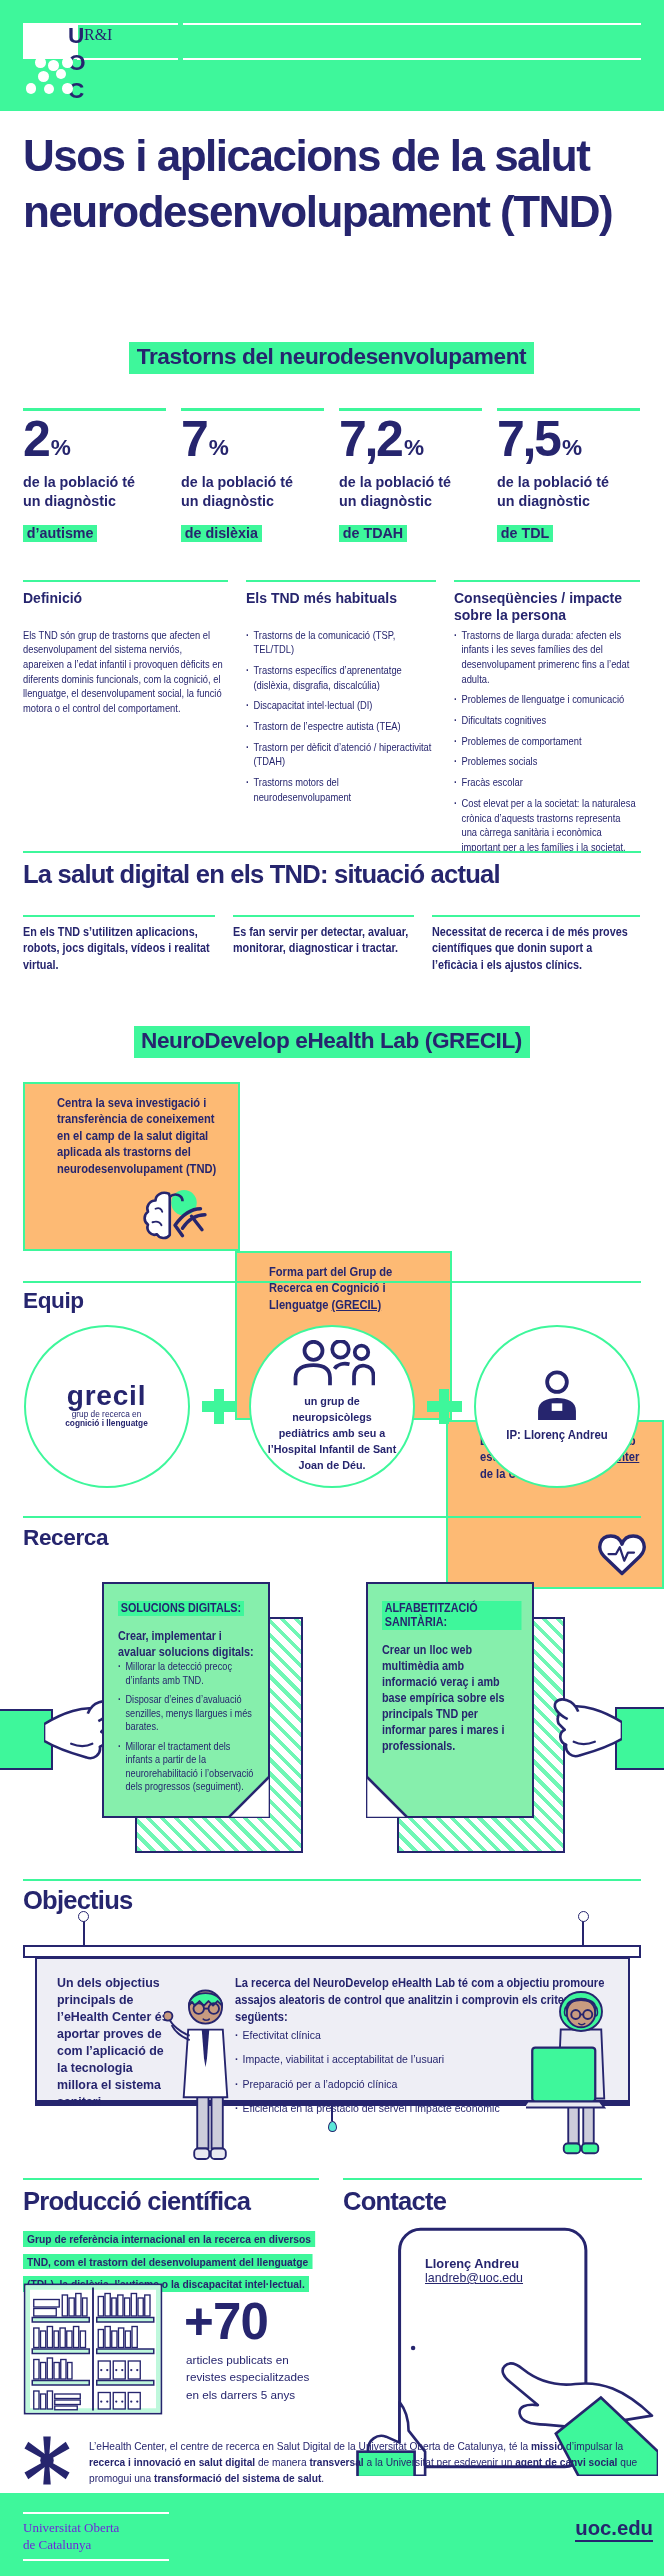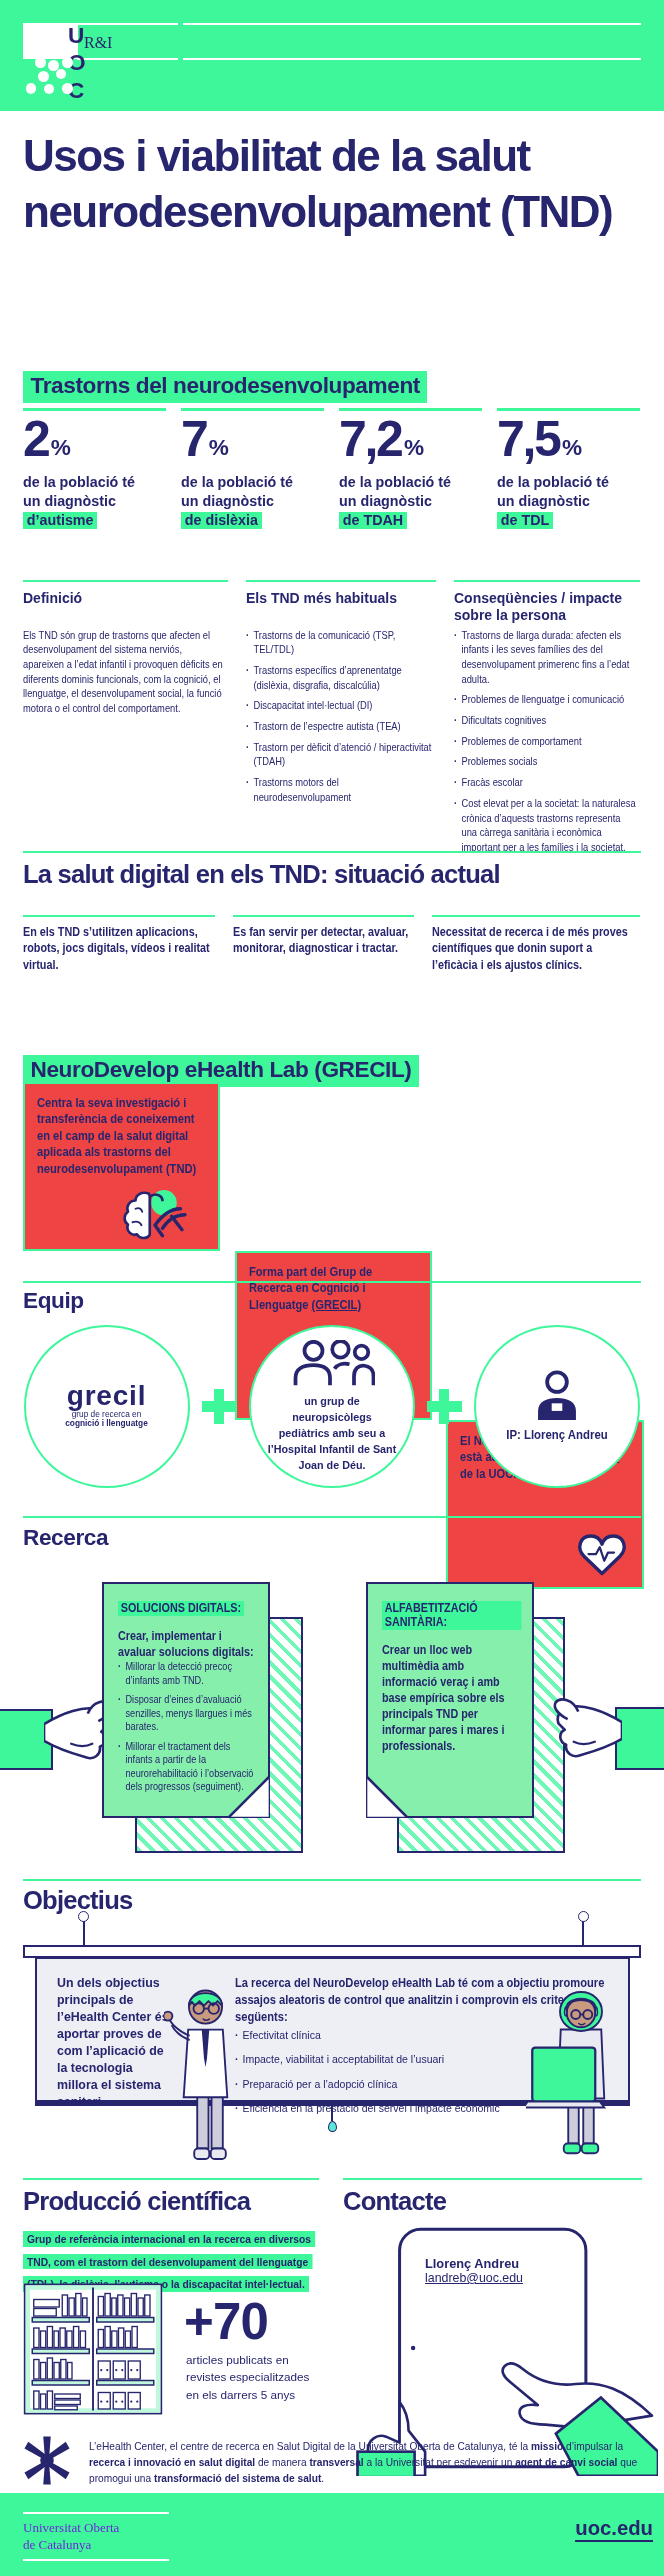--- a/index.html
+++ b/index.html
@@ -9,49 +9,49 @@
   .b{font-weight:bold;}
   .cx90{transform:scaleX(.9);transform-origin:left top;}
   .hl{background:#3EF79B;padding:0.8px 4.5px 1.5px 4.5px;-webkit-box-decoration-break:clone;box-decoration-break:clone;}
   
   .header{left:0;top:0;width:664px;height:111px;background:#3EF79B;}
   .logo-box{left:22.6px;top:22.6px;width:55px;height:36px;background:#fff;overflow:visible;}
   .logo-word{font-weight:bold;font-size:22.6px;letter-spacing:-0.8px;color:#26256E;padding-left:5.3px;line-height:22.6px;margin-left:40px;}
   .logo-word span{display:inline-block;}
   .hline{height:2.3px;background:#fff;}
   .dot{border-radius:50%;background:#fff;position:absolute;}
-  .rni{font-family:"Liberation Serif",serif;font-size:16px;color:#26256E;margin-top:8px;}
+  .rni{font-family:"Liberation Serif",serif;font-size:16px;color:#26256E;}
   
   .title-line{font-size:44px;line-height:56px;font-weight:bold;letter-spacing:-1.5px;color:#26256E;}
   
-  .h-green-wrap{text-align:left;margin-top:29px;}
+  .h-green-wrap{text-align:center;}
   .h-green{display:inline-block;background:#3EF79B;color:#26256E;font-weight:bold;font-size:22.6px;letter-spacing:-0.4px;padding:2.3px 7.5px 3.8px 7.5px;}
   .h2{font-size:25.6px;font-weight:bold;letter-spacing:-0.8px;color:#26256E;}
   .h2s{font-size:22.6px;font-weight:bold;letter-spacing:-0.4px;color:#26256E;}
   .divider{height:2.3px;background:#3EF79B;}
   
   .stats{display:flex;gap:15px;}
   .stat{width:143px;border-top:3.8px solid #3EF79B;padding-top:6px;}
   .stat-num{display:flex;align-items:flex-end;}
   .stat-val{font-size:50px;line-height:45px;font-weight:bold;letter-spacing:-2.3px;}
   .stat-pct{font-size:22.6px;font-weight:bold;margin:0 0 1.5px 2.3px;}
   .stat-cap{margin-top:10.5px;font-size:14.3px;line-height:19px;font-weight:bold;}
-  .stat-hl{display:inline-block;background:#3EF79B;padding:0 3.8px 1.5px 3.8px;font-size:14.3px;font-weight:bold;margin-top:1px;}
+  .stat-hl{display:inline-block;background:#3EF79B;padding:0 3.8px 1.5px 3.8px;font-size:14.3px;font-weight:bold;margin-top:14px;}
   
   .icol{border-top:2.3px solid #3EF79B;}
   .ititle{font-size:14px;font-weight:bold;line-height:17.3px;margin-top:7.5px;height:39px;}
   .ibody{font-size:10.4px;line-height:14.7px;}
   ul.blt{list-style:none;margin:0;padding:0;}
   ul.blt li{position:relative;padding-left:8.3px;margin-bottom:6px;}
   ul.blt li::before{content:"·";font-weight:bold;position:absolute;left:0;top:0;}
   
   .bcol{border-top:2.3px solid #3EF79B;padding-top:6.8px;}
   .bcol-text{font-size:12px;line-height:16.5px;font-weight:bold;}
   
-  .lbox{border:2.3px solid #3EF79B;background:#ef4444;position:relative;}
+  .lbox{border:2.3px solid #3EF79B;background:#fdba74;position:relative;padding-left:20px;}
   .lbox-text{font-size:12.4px;line-height:16.5px;font-weight:bold;margin:10.5px 0 0 12px;}
   .u{text-decoration:underline;}
   .grecil-word{font-weight:bold;font-size:25px;letter-spacing:0.8px;color:#26256E;line-height:22.6px;}
   .grecil-s1{font-size:7.5px;line-height:9px;color:#26256E;margin-top:3px;}
   .grecil-s2{font-size:7.5px;line-height:9px;font-weight:bold;color:#26256E;}
   
   .circle{width:162px;height:159px;border:2.3px solid #3EF79B;border-radius:50%;background:#fff;display:flex;flex-direction:column;align-items:center;justify-content:center;text-align:center;}
   .plus{position:relative;width:35px;height:35px;flex:0 0 auto;margin:0 12px;}
   .plus::before{content:"";position:absolute;left:0;top:12px;width:35px;height:10.5px;background:#3EF79B;}
   .plus::after{content:"";position:absolute;left:12px;top:0;width:10.5px;height:35px;background:#3EF79B;}
@@ -104,21 +104,21 @@
     <div class="abs dot" style="left:62px;top:57px;width:10.5px;height:10.5px;"></div>
     <div class="abs dot" style="left:38px;top:71px;width:11.3px;height:11.3px;"></div>
     <div class="abs dot" style="left:56px;top:69px;width:9.8px;height:9.8px;"></div>
     <div class="abs dot" style="left:25.6px;top:83px;width:10.5px;height:10.5px;"></div>
     <div class="abs dot" style="left:44px;top:84px;width:9.8px;height:9.8px;"></div>
     <div class="abs dot" style="left:62px;top:83px;width:10.5px;height:10.5px;"></div>
     <div class="abs rni" style="left:84px;top:25.6px;">R&amp;I</div>
   </div>
 
   <div class="abs" style="left:23px;top:128px;width:628px;">
-    <div class="title-line">Usos i viabilitat de la salut</div>
+    <div class="title-line">Usos i aplicacions de la salut</div>
     <div class="title-line">neurodesenvolupament (TND)</div>
   </div>
 
   <div class="abs h-green-wrap" style="left:23px;top:342px;width:617px;">
     <span class="h-green">Trastorns del neurodesenvolupament</span>
   </div>
 
   <div class="abs stats" style="left:23px;top:408px;width:617px;">
     <div class="stat">
       <div class="stat-num">

